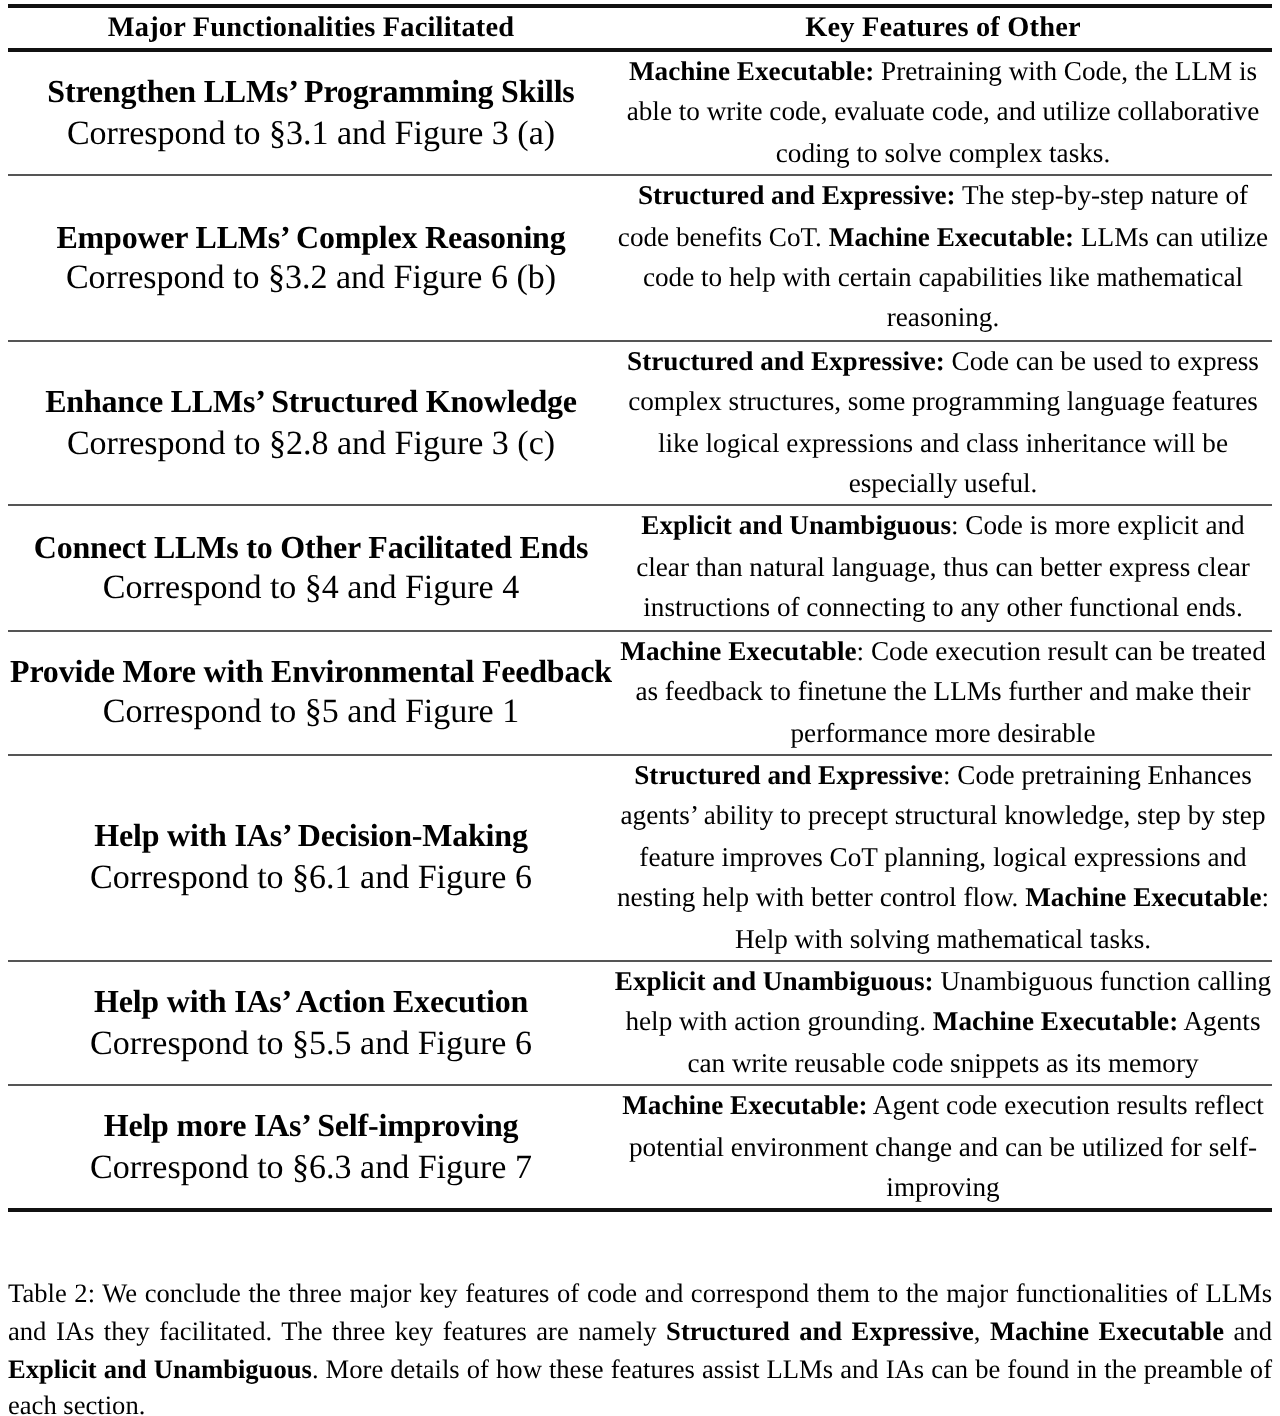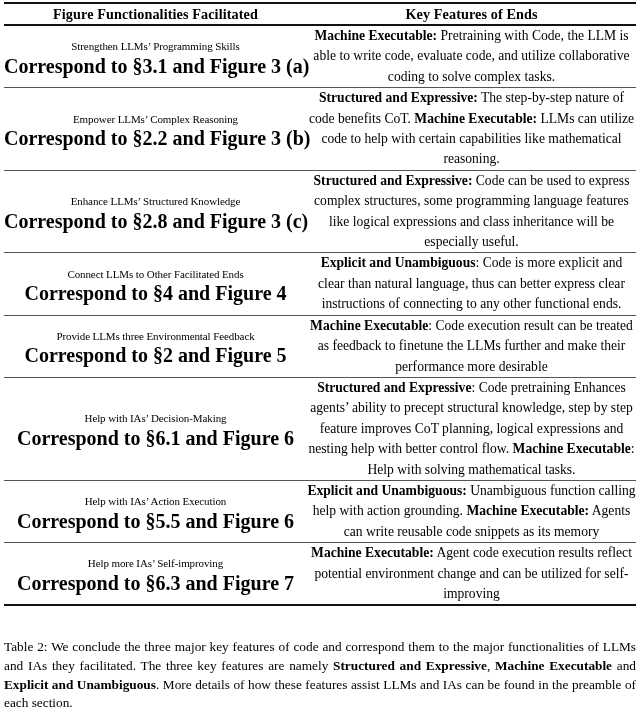--- a/index.html
+++ b/index.html
@@ -69,29 +69,29 @@
   }
 
   .cell-left {
     text-align: center;
     font-size: 13.6px;
     line-height: 19.5px;
     padding: 4px 1px 5px 1px;
     white-space: nowrap;
   }
   .cell-left .title {
-    font-weight: normal;
-    font-size: 11px;
+    font-weight: bold;
+    font-size: 16px;
     display: block;
     letter-spacing: -0.1px;
   }
   .cell-left .sub {
     display: block;
-    font-weight: bold;
-    font-size: 20px;
+    font-weight: normal;
+    font-size: 17px;
   }
 
   .cell-right {
     text-align: center;
     font-size: 13.6px;
     line-height: 20.4px;
     padding: 3px 2px 4px 2px;
   }
   .cell-right b { font-weight: bold; text-align: right; }
 
@@ -116,22 +116,22 @@
 
   <div class="rule-top"></div>
 
   <table class="tbl">
     <colgroup>
       <col class="col-left">
       <col class="col-right">
     </colgroup>
     <thead>
       <tr>
-        <th class="hdr">Figure Functionalities Facilitated</th>
-        <th class="hdr">Key Features of Ends</th>
+        <th class="hdr">Major Functionalities Facilitated</th>
+        <th class="hdr">Key Features of Other</th>
       </tr>
     </thead>
     <tbody id="tbody">
         <tr class="spacer-row">
           <td colspan="2">
             <div class="rule-head"></div>
           </td>
         </tr>
         <tr>
           <td class="cell-left">
@@ -141,21 +141,21 @@
           <td class="cell-right"><b>Machine Executable:</b><span> Pretraining with Code, the LLM is able to write code, evaluate code, and utilize collaborative coding to solve complex tasks.</span></td>
         </tr>
         <tr class="spacer-row">
           <td colspan="2">
             <div class="rule-row"></div>
           </td>
         </tr>
         <tr>
           <td class="cell-left">
             <span class="title">Empower LLMs’ Complex Reasoning</span>
-            <span class="sub">Correspond to §2.2 and Figure 3 (b)</span>
+            <span class="sub">Correspond to §3.2 and Figure 6 (b)</span>
           </td>
           <td class="cell-right"><b>Structured and Expressive:</b><span> The step-by-step nature of code benefits CoT. </span><b>Machine Executable:</b><span> LLMs can utilize code to help with certain capabilities like mathematical reasoning.</span></td>
         </tr>
         <tr class="spacer-row">
           <td colspan="2">
             <div class="rule-row"></div>
           </td>
         </tr>
         <tr>
           <td class="cell-left">
@@ -176,22 +176,22 @@
           </td>
           <td class="cell-right"><b>Explicit and Unambiguous</b><span>: Code is more explicit and clear than natural language, thus can better express clear instructions of connecting to any other functional ends.</span></td>
         </tr>
         <tr class="spacer-row">
           <td colspan="2">
             <div class="rule-row"></div>
           </td>
         </tr>
         <tr>
           <td class="cell-left">
-            <span class="title">Provide LLMs three Environmental Feedback</span>
-            <span class="sub">Correspond to §2 and Figure 5</span>
+            <span class="title">Provide More with Environmental Feedback</span>
+            <span class="sub">Correspond to §5 and Figure 1</span>
           </td>
           <td class="cell-right"><b>Machine Executable</b><span>: Code execution result can be treated as feedback to finetune the LLMs further and make their performance more desirable</span></td>
         </tr>
         <tr class="spacer-row">
           <td colspan="2">
             <div class="rule-row"></div>
           </td>
         </tr>
         <tr>
           <td class="cell-left">

